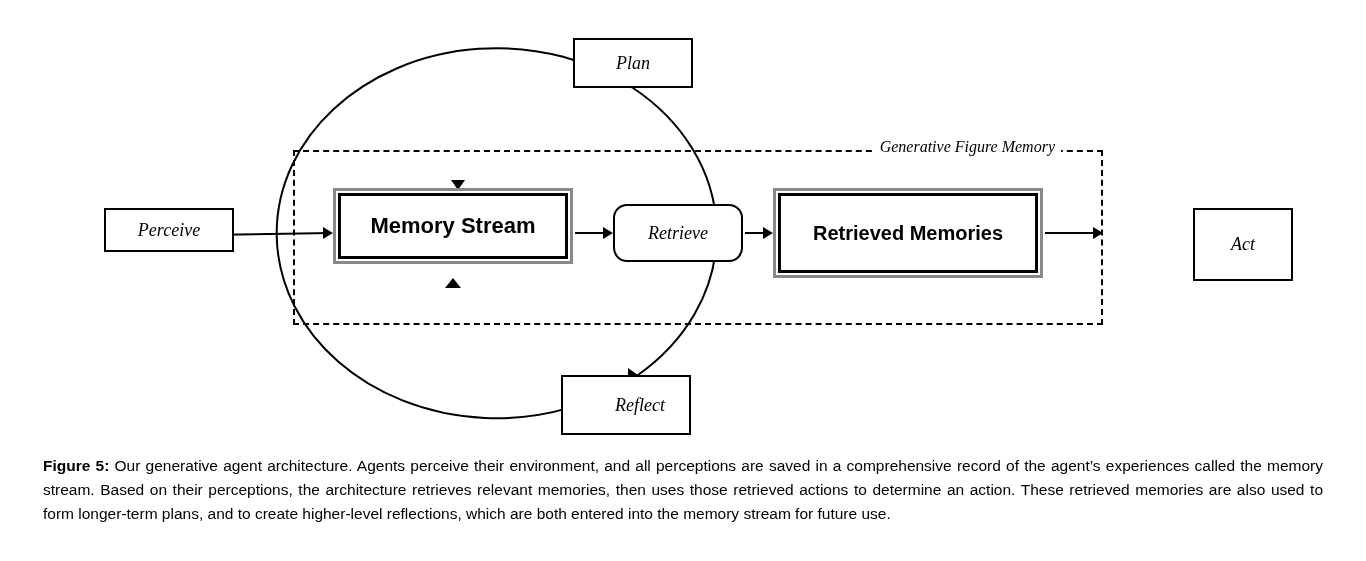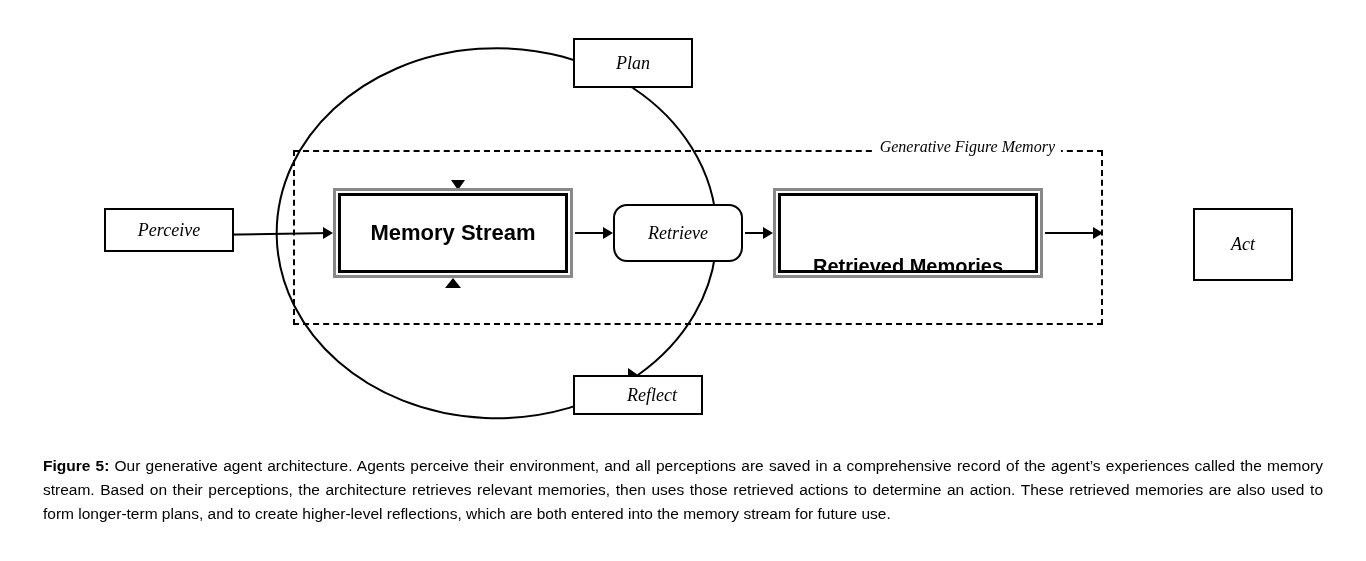--- a/index.html
+++ b/index.html
@@ -47,42 +47,42 @@
     }
 
     .box-plan {
       left: 530px;
       top: 18px;
       width: 120px;
       height: 50px;
     }
 
     .box-reflect {
-      left: 530px;
+      left: 518px;
       top: 355px;
       width: 130px;
-      height: 40px;
+      height: 60px;
       padding-left: 28px;
     }
 
     .box-retrieve {
       left: 570px;
       top: 184px;
       width: 130px;
       height: 58px;
       border-radius: 14px;
     }
 
     
     .box-memory-stream {
       position: absolute;
       left: 290px;
       top: 168px;
       width: 240px;
-      height: 90px;
+      height: 76px;
       background: #fff;
       display: flex;
       align-items: center;
       justify-content: center;
       text-align: center;
     }
 
     .box-memory-stream-outer {
       position: absolute;
       inset: 0;
@@ -106,21 +106,21 @@
 
     
     .box-retrieved-memories {
       position: absolute;
       left: 730px;
       top: 168px;
       width: 270px;
       height: 90px;
       background: #fff;
       display: flex;
-      align-items: flex-end;
+      align-items: center;
       justify-content: center;
     }
 
     .box-retrieved-outer {
       position: absolute;
       inset: 0;
       border: 3px solid #888;
     }
 
     .box-retrieved-inner {

